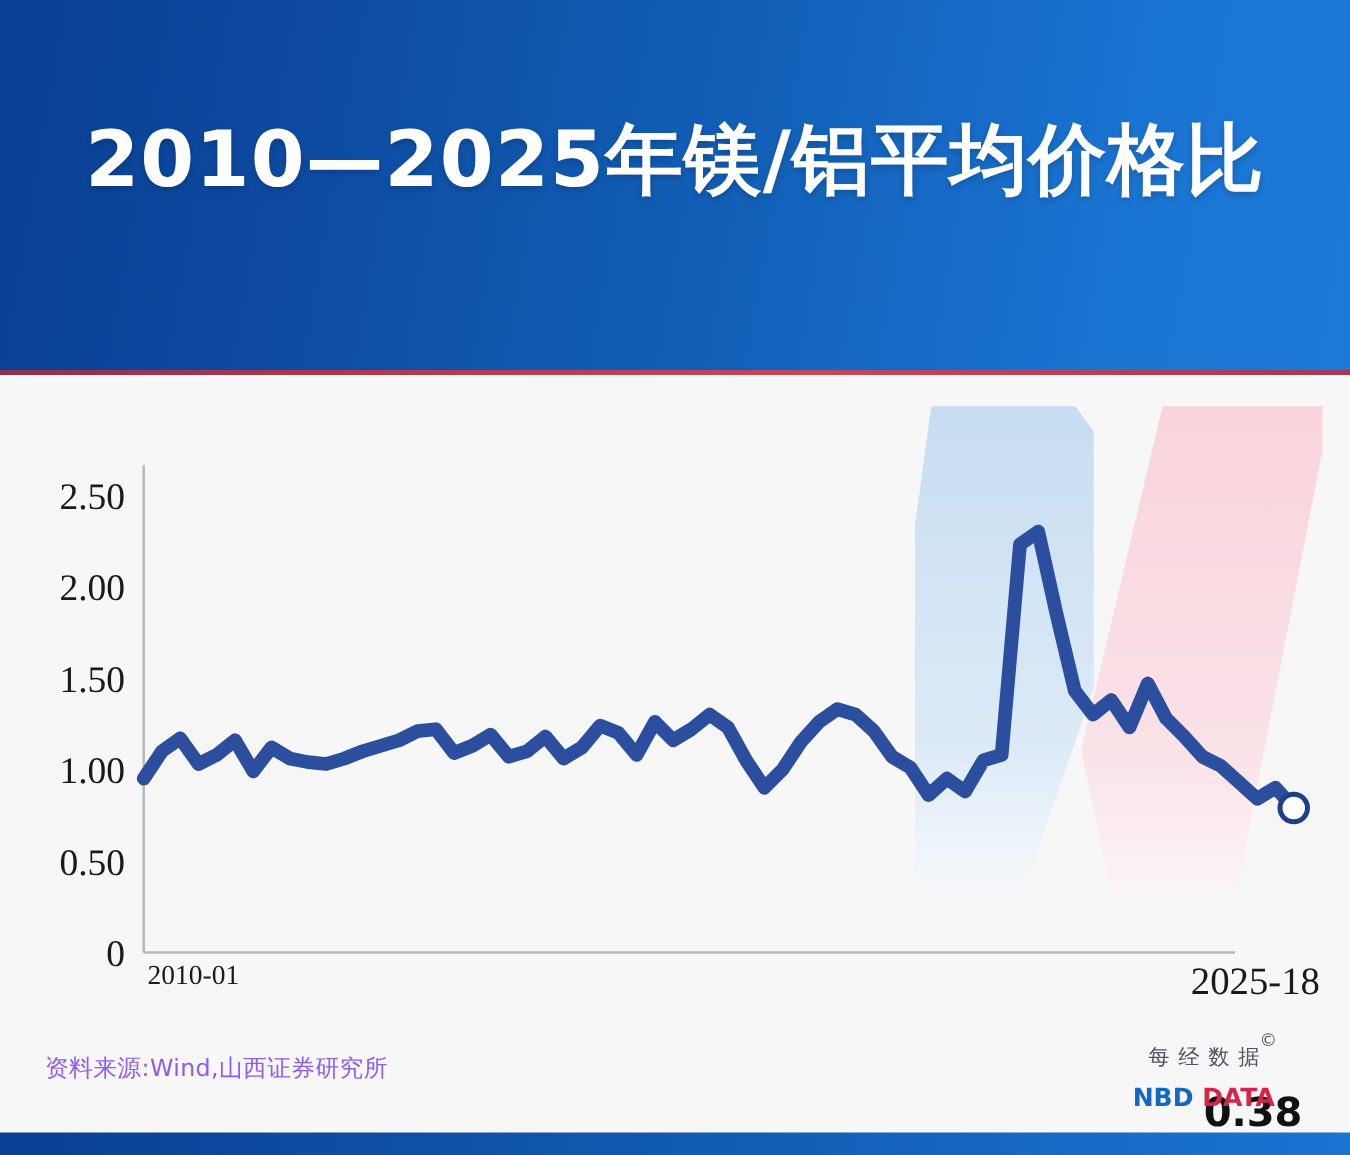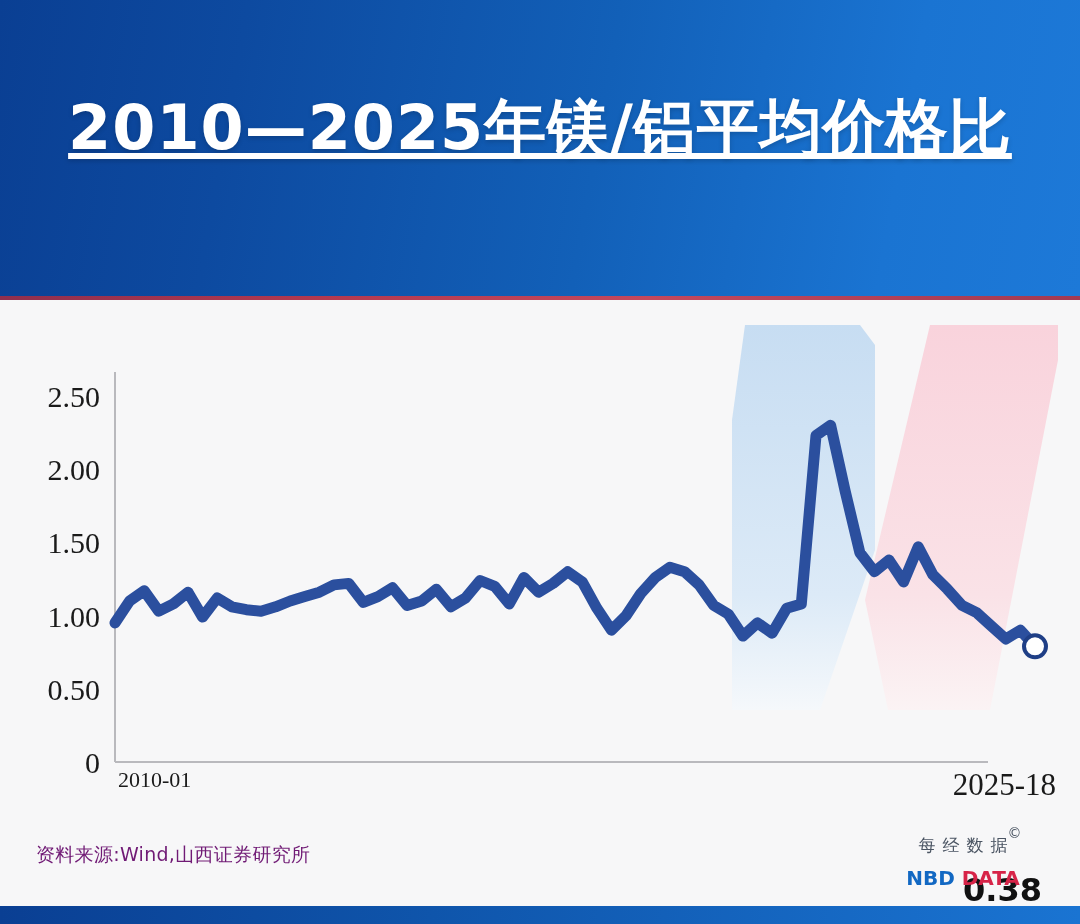--- a/index.html
+++ b/index.html
@@ -27,21 +27,20 @@
     position:absolute;left:0;top:92px;width:1080px;
     text-align:center;
     color:#ffffff;
     font-family:"DejaVu Sans","Liberation Sans",sans-serif;
     font-size:62px;
     font-weight:700;
     letter-spacing:1px;
     line-height:1.15;
     white-space:nowrap;
     text-shadow:0 2px 5px rgba(0,0,0,.18);
-    text-decoration:underline;
   }
 
   
   .watermark{
     position:absolute;left:690px;top:300px;width:390px;height:420px;
     pointer-events:none;overflow:hidden;
   }
 
   
   .chart-wrap{position:absolute;left:0;top:300px;width:1080px;height:520px;}
@@ -49,21 +48,21 @@
 
   .ytick{
     font-family:"Liberation Serif","DejaVu Serif",serif;
     font-size:30px;fill:#1a1a1a;
   }
 
   
   .source{
     position:absolute;left:36px;top:842px;
     font-family:"DejaVu Sans","Liberation Sans",sans-serif;
-    font-size:19px;color:#701a75;letter-spacing:.3px;
+    font-size:19px;color:#8b5cf6;letter-spacing:.3px;
     white-space:nowrap;
   }
   .logo{
     position:absolute;right:22px;top:834px;
     text-align:center;width:190px;
   }
   .logo-cn{
     font-family:"DejaVu Sans","Liberation Sans",sans-serif;
     font-size:17px;color:#4b5563;letter-spacing:7px;
     padding-left:7px;position:relative;display:inline-block;

